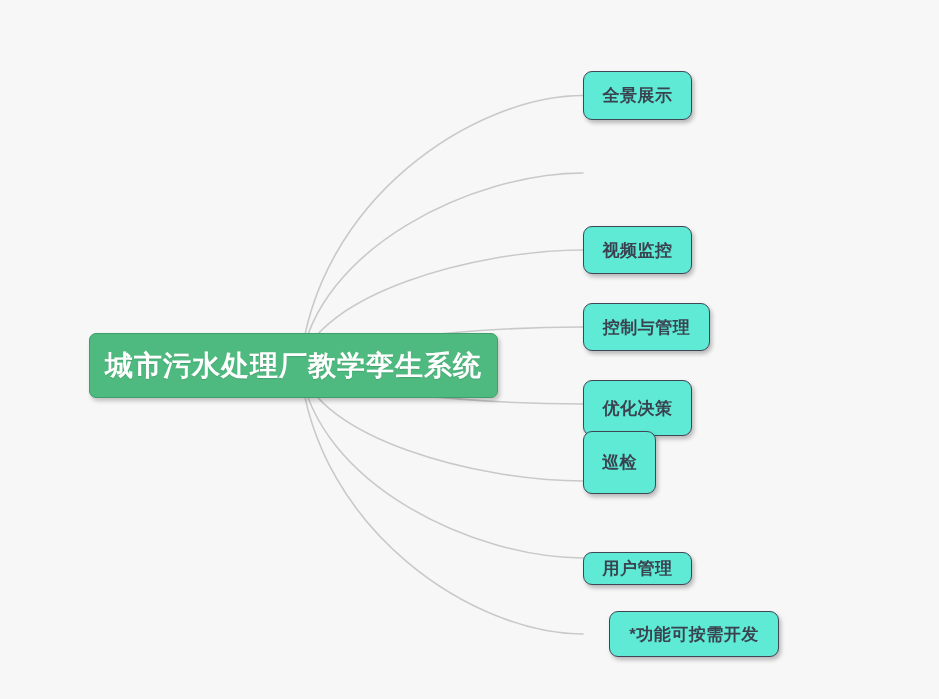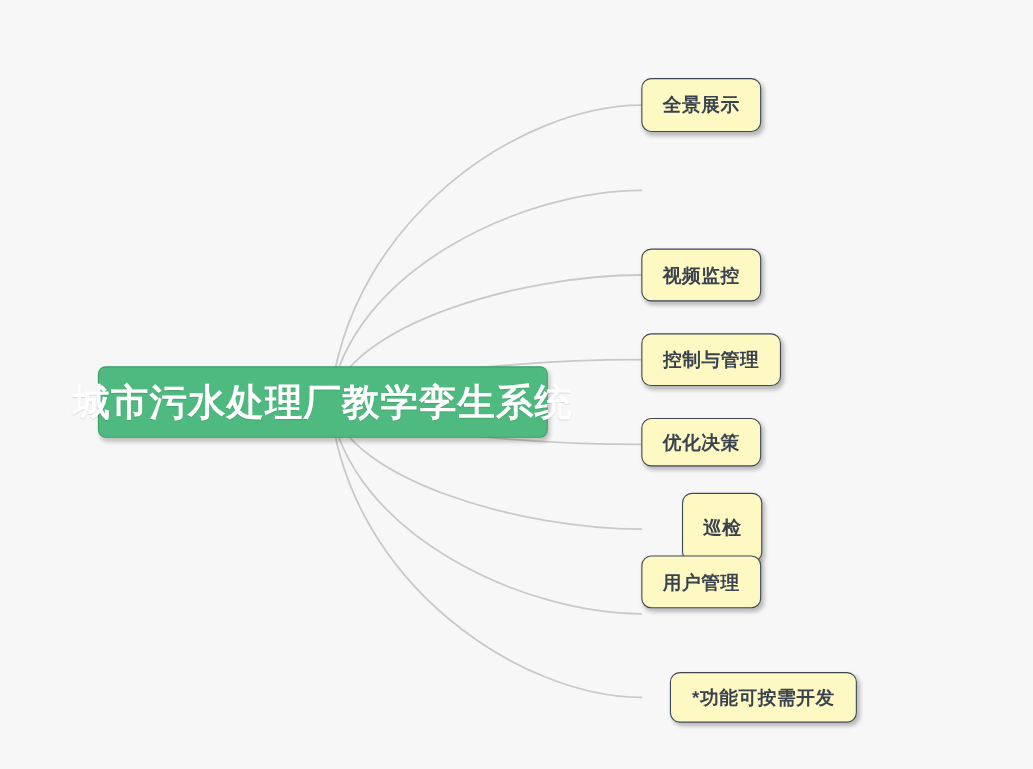--- a/index.html
+++ b/index.html
@@ -44,28 +44,28 @@
   }
   .root-node {
     background: #4fba7f;
     border: 1.5px solid #3f9e6a;
     border-radius: 7px;
     box-shadow: 2px 3px 4px rgba(0, 0, 0, 0.22);
     z-index: 3;
   }
   .root-label {
     color: #ffffff;
-    font-size: 34px;
+    font-size: 28px;
     font-weight: bold;
     letter-spacing: 1px;
     white-space: nowrap;
     text-shadow: 0 1px 1px rgba(0, 0, 0, 0.12);
   }
   .branch-node {
-    background: #fef9c3;
+    background: #5eead4;
     border: 1.7px solid #3f4757;
     border-radius: 9px;
     box-shadow: 2px 3px 4px rgba(0, 0, 0, 0.26);
   }
   .branch-label {
     color: #3a4250;
     font-size: 17px;
     font-weight: bold;
     white-space: nowrap;
     letter-spacing: 0.5px;
@@ -97,29 +97,29 @@
 
 
   <div class="node branch-node" style="left: 583px; top: 226px; width: 109px; height: 48px;">
     <span class="branch-label">视频监控</span>
   </div>
 
   <div class="node branch-node" style="left: 583px; top: 303px; width: 127px; height: 48px;">
     <span class="branch-label">控制与管理</span>
   </div>
 
-  <div class="node branch-node" style="left: 583px; top: 380px; width: 109px; height: 44px;">
+  <div class="node branch-node" style="left: 583px; top: 380px; width: 109px; height: 56px;">
     <span class="branch-label">优化决策</span>
   </div>
 
-  <div class="node branch-node" style="left: 583px; top: 448px; width: 73px; height: 63px; margin-left: 37px;">
+  <div class="node branch-node" style="left: 583px; top: 431px; width: 73px; height: 63px;">
     <span class="branch-label">巡检</span>
   </div>
 
-  <div class="node branch-node" style="left: 583px; top: 505px; width: 109px; height: 48px;">
+  <div class="node branch-node" style="left: 583px; top: 552px; width: 109px; height: 33px;">
     <span class="branch-label">用户管理</span>
   </div>
 
   <div class="node branch-node" style="left: 583px; top: 611px; width: 170px; height: 46px; margin-left: 26px;">
     <span class="branch-label">*功能可按需开发</span>
   </div>
 
 </div>
 
 </body></html>

